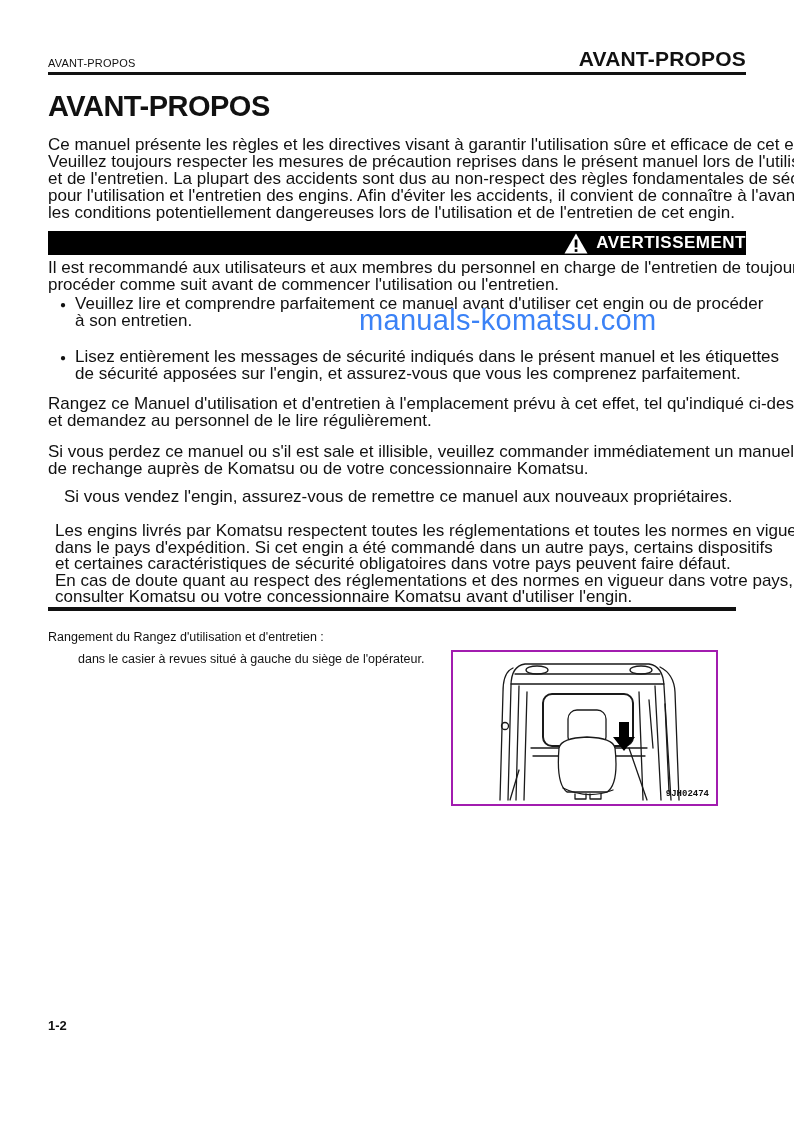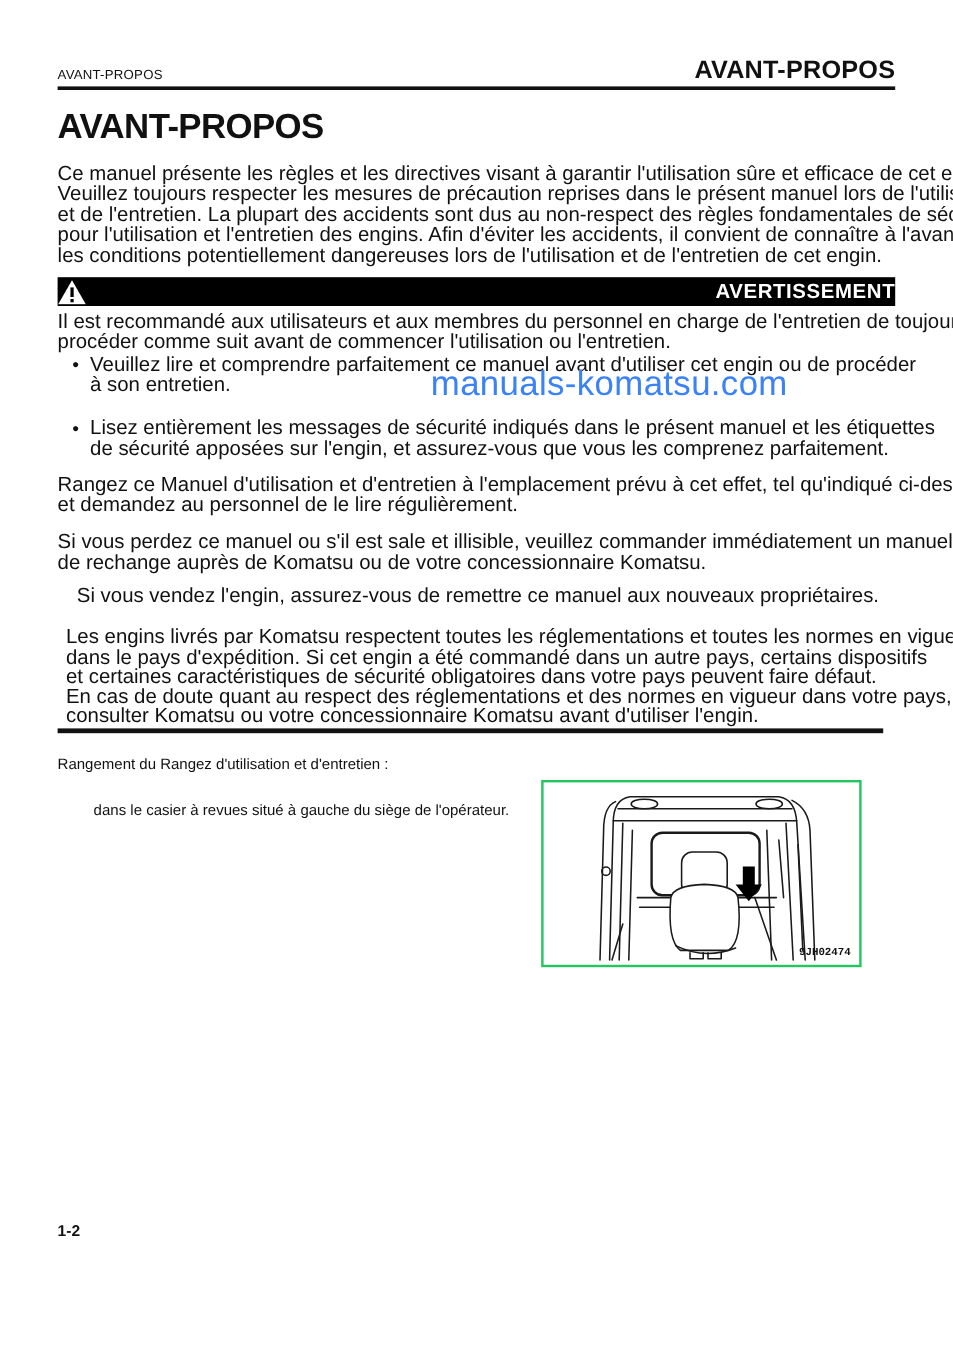--- a/index.html
+++ b/index.html
@@ -20,43 +20,43 @@
 
   .page-title { left: 48px; top: 90px; font-size: 29px; font-weight: bold; letter-spacing: -0.5px; }
 
   .body-text  { font-size: 17px; line-height: 17px; }
   .bold       { font-weight: normal; line-height: 16.5px; }
 
   .p-intro  { left: 48px; top: 136px; }
   .banner {
     left: 48px; top: 231px; width: 698px; height: 24px;
     background: #000;
-    display: flex; align-items: center; justify-content: space-between; gap: 8px;
+    display: flex; align-items: center; justify-content: flex-end; gap: 8px;
   }
   .banner-label { color: #ffffff; font-size: 17px; font-weight: bold; letter-spacing: 0.5px; }
   .warn-intro { left: 48px; top: 260px; }
 
   .bullet-row { left: 60px; display: flex; gap: 9px; }
   .bullet-row .marker { font-size: 10px; line-height: 16px; margin-top: 1px; }
   .bullet-1 { top: 296px; }
   .bullet-2 { top: 349px; }
 
   .p-rangez { left: 48px; top: 396px; }
   .p-perdez { left: 48px; top: 444px; }
   .p-vendez { left: 64px; top: 489px; }
   .p-engins { left: 55px; top: 523px; }
 
   .thick-rule { left: 48px; top: 607px; width: 688px; height: 4px; background: #111; }
 
   .storage-label { left: 48px; top: 630px; font-size: 12.5px; }
-  .storage-loc   { left: 78px; top: 652px; font-size: 12.5px; margin-top: 16px; }
+  .storage-loc   { left: 78px; top: 652px; font-size: 12.5px; }
 
   .figure-box {
     left: 451px; top: 650px; width: 267px; height: 156px;
-    border: 2px solid #22c55e; background: #fff;
+    border: 2px solid #a21caf; background: #fff;
   }
   .figure-caption {
     position: absolute; right: 7px; bottom: 5px;
     font-family: "Liberation Mono", monospace;
     font-size: 9px; font-weight: bold; letter-spacing: 0px; color: #111;
   }
   .figure-box svg { display: block; }
 
   .watermark {
     left: 359px; top: 304px;

